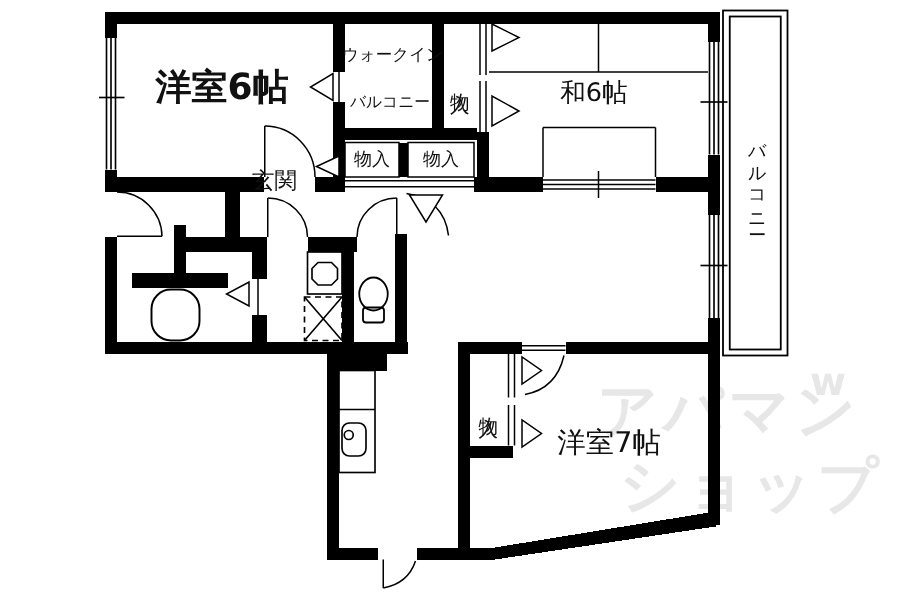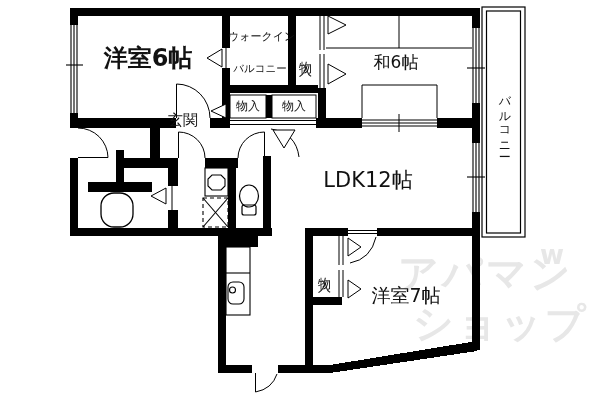--- a/index.html
+++ b/index.html
@@ -195,18 +195,17 @@
   </svg>
 
   <div class="lbl" style="left:100px;top:45px;width:96px;font-size:24px;font-weight:bold;">洋室6帖</div>
   <div class="lbl" style="left:228px;top:31px;width:64px;font-size:11px;">ウォークイン</div>
   <div class="lbl" style="left:227px;top:62px;width:66px;font-size:10.5px;">バルコニー</div>
   <div class="lbl vert" style="left:297px;top:28px;height:50px;font-size:13px;">物入</div>
   <div class="lbl" style="left:346px;top:53px;width:100px;font-size:17px;">和6帖</div>
   <div class="lbl" style="left:229px;top:100px;width:38px;font-size:12px;">物入</div>
   <div class="lbl" style="left:274px;top:100px;width:40px;font-size:12px;">物入</div>
   <div class="lbl" style="left:116px;top:112px;width:46px;font-size:15px;margin-left:44px;">玄関</div>
-  <div class="lbl" style="left:298px;top:168px;width:140px;font-size:21px;">LDK12帖</div>
   <div class="lbl vert" style="left:316px;top:242px;height:54px;font-size:13px;">物入</div>
   <div class="lbl" style="left:356px;top:285px;width:100px;font-size:19px;">洋室7帖</div>
   <div class="lbl vert" style="left:497px;top:74px;height:90px;font-size:12px;">バルコニー</div>
 
 </div>
 
 </body></html>

